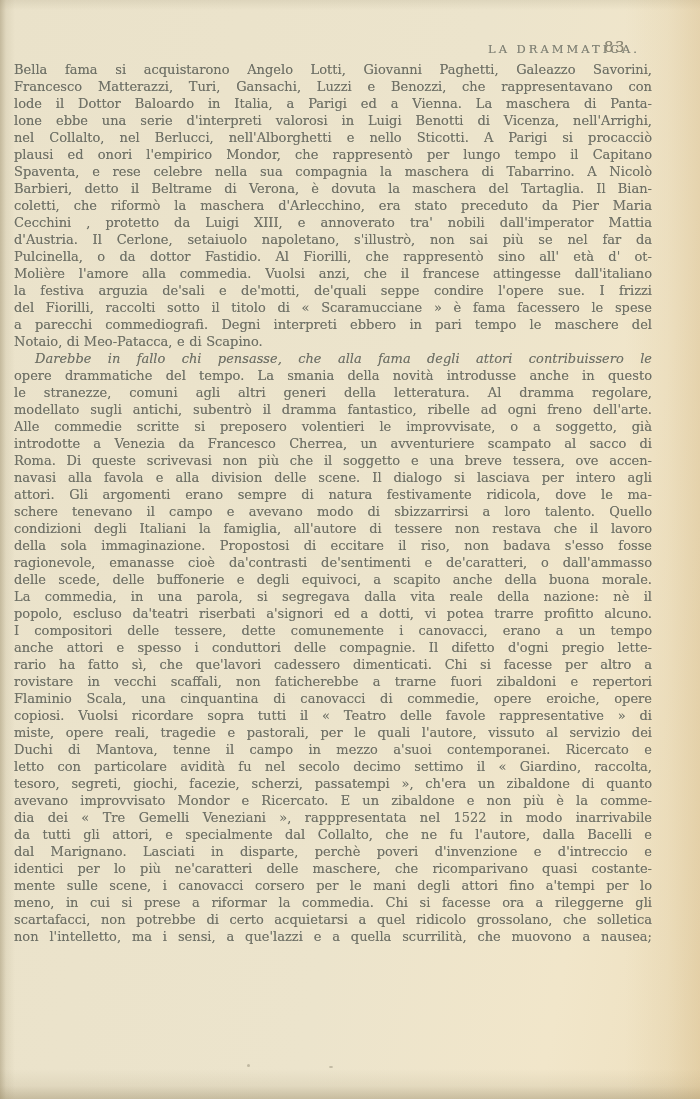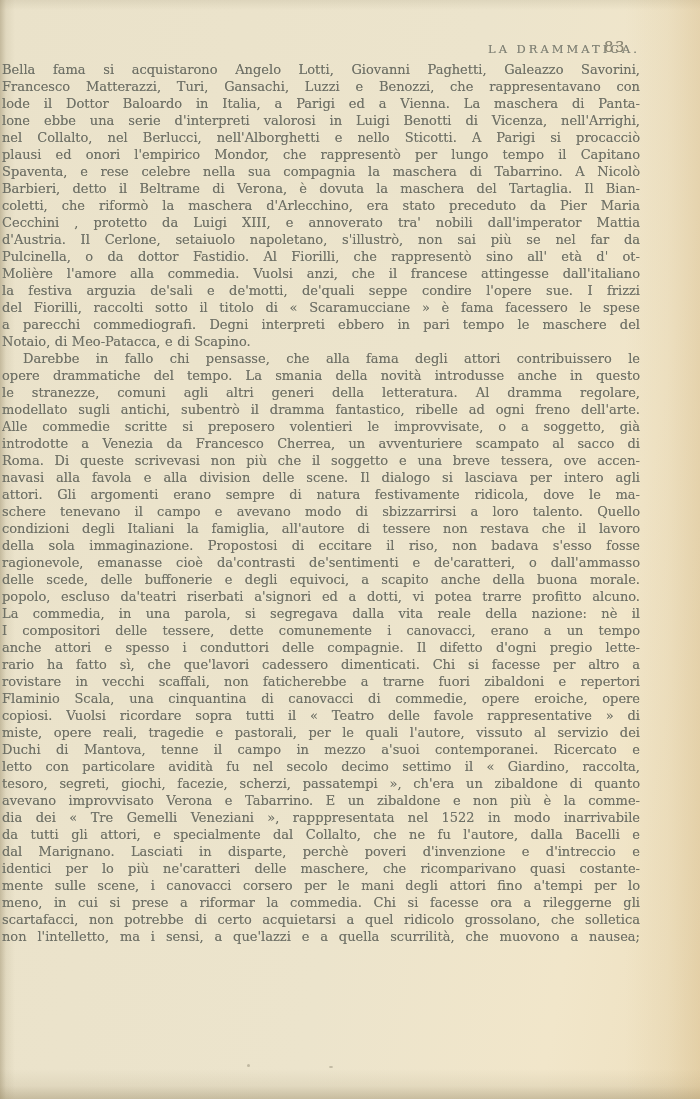--- a/index.html
+++ b/index.html
@@ -33,35 +33,35 @@
   .page-number {
     position: absolute;
     top: 0px; right: 14px;
     font-size: 15px;
     letter-spacing: 1.5px;
     color: #8a8673;
     text-shadow: 0 0 0.6px rgba(130,125,105,0.5);
   }
   .body-text {
     position: absolute;
-    left: 2px; top: 61px;
+    left: 14px; top: 61px;
     width: 638px;
     font-size: 13px;
     text-shadow: 0 0 0.55px rgba(110,112,100,0.55);
   }
   .line {
     height: 17px;
     line-height: 17px;
     overflow: hidden;
     text-align: justify;
     text-align-last: justify;
     word-spacing: 0.4px;
   }
   .line.end { text-align-last: left; }
-  .line.indent { text-indent: 21px; }
+  .line.indent { text-indent: 21px; font-style: italic; }
   .speck {
     position: absolute;
     background: rgba(120,112,92,0.38);
     border-radius: 50%;
   }
   .speck.s1 { left: 247px; top: 1064px; width: 3px; height: 3px; }
   .speck.s2 { left: 329px; top: 1066px; width: 4px; height: 2px; }
 </style>
 </head>
 <body>
@@ -96,33 +96,33 @@
       <div class="line">Alle commedie scritte si preposero volentieri le improvvisate, o a soggetto, già</div>
       <div class="line">introdotte a Venezia da Francesco Cherrea, un avventuriere scampato al sacco di</div>
       <div class="line">Roma. Di queste scrivevasi non più che il soggetto e una breve tessera, ove accen-</div>
       <div class="line">navasi alla favola e alla division delle scene. Il dialogo si lasciava per intero agli</div>
       <div class="line">attori. Gli argomenti erano sempre di natura festivamente ridicola, dove le ma-</div>
       <div class="line">schere tenevano il campo e avevano modo di sbizzarrirsi a loro talento. Quello</div>
       <div class="line">condizioni degli Italiani la famiglia, all'autore di tessere non restava che il lavoro</div>
       <div class="line">della sola immaginazione. Propostosi di eccitare il riso, non badava s'esso fosse</div>
       <div class="line">ragionevole, emanasse cioè da'contrasti de'sentimenti e de'caratteri, o dall'ammasso</div>
       <div class="line">delle scede, delle buffonerie e degli equivoci, a scapito anche della buona morale.</div>
+      <div class="line">La commedia, in una parola, si segregava dalla vita reale della nazione: nè il</div>
       <div class="line">popolo, escluso da'teatri riserbati a'signori ed a dotti, vi potea trarre profitto alcuno.</div>
-      <div class="line">La commedia, in una parola, si segregava dalla vita reale della nazione: nè il</div>
       <div class="line">I compositori delle tessere, dette comunemente i canovacci, erano a un tempo</div>
       <div class="line">anche attori e spesso i conduttori delle compagnie. Il difetto d'ogni pregio lette-</div>
       <div class="line">rario ha fatto sì, che que'lavori cadessero dimenticati. Chi si facesse per altro a</div>
       <div class="line">rovistare in vecchi scaffali, non faticherebbe a trarne fuori zibaldoni e repertori</div>
       <div class="line">Flaminio Scala, una cinquantina di canovacci di commedie, opere eroiche, opere</div>
       <div class="line">copiosi. Vuolsi ricordare sopra tutti il « Teatro delle favole rappresentative » di</div>
       <div class="line">miste, opere reali, tragedie e pastorali, per le quali l'autore, vissuto al servizio dei</div>
       <div class="line">Duchi di Mantova, tenne il campo in mezzo a'suoi contemporanei. Ricercato e</div>
       <div class="line">letto con particolare avidità fu nel secolo decimo settimo il « Giardino, raccolta,</div>
       <div class="line">tesoro, segreti, giochi, facezie, scherzi, passatempi », ch'era un zibaldone di quanto</div>
-      <div class="line">avevano improvvisato Verona e Tabarrino. E un zibaldone e non più è la comme-</div>
+      <div class="line">avevano improvvisato Mondor e Ricercato. E un zibaldone e non più è la comme-</div>
       <div class="line">dia dei « Tre Gemelli Veneziani », rapppresentata nel 1522 in modo inarrivabile</div>
       <div class="line">da tutti gli attori, e specialmente dal Collalto, che ne fu l'autore, dalla Bacelli e</div>
       <div class="line">dal Marignano. Lasciati in disparte, perchè poveri d'invenzione e d'intreccio e</div>
       <div class="line">identici per lo più ne'caratteri delle maschere, che ricomparivano quasi costante-</div>
       <div class="line">mente sulle scene, i canovacci corsero per le mani degli attori fino a'tempi per lo</div>
       <div class="line">meno, in cui si prese a riformar la commedia. Chi si facesse ora a rileggerne gli</div>
       <div class="line">scartafacci, non potrebbe di certo acquietarsi a quel ridicolo grossolano, che solletica</div>
       <div class="line">non l'intelletto, ma i sensi, a que'lazzi e a quella scurrilità, che muovono a nausea;</div>
     </div>
   <div class="speck s1"></div>

